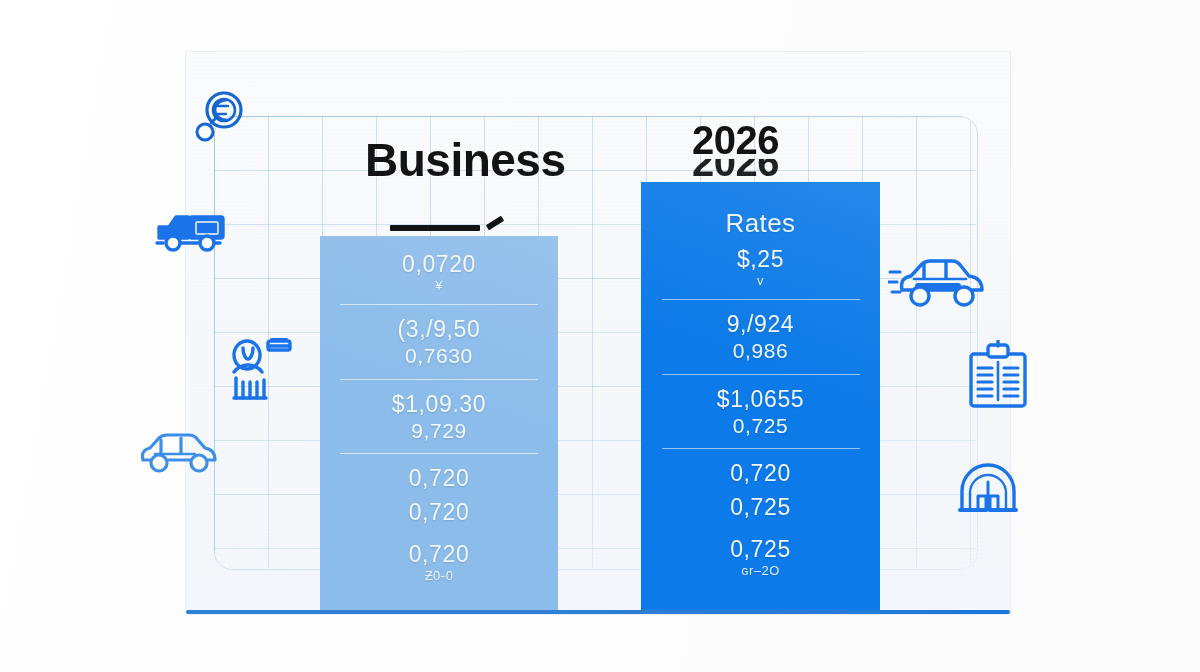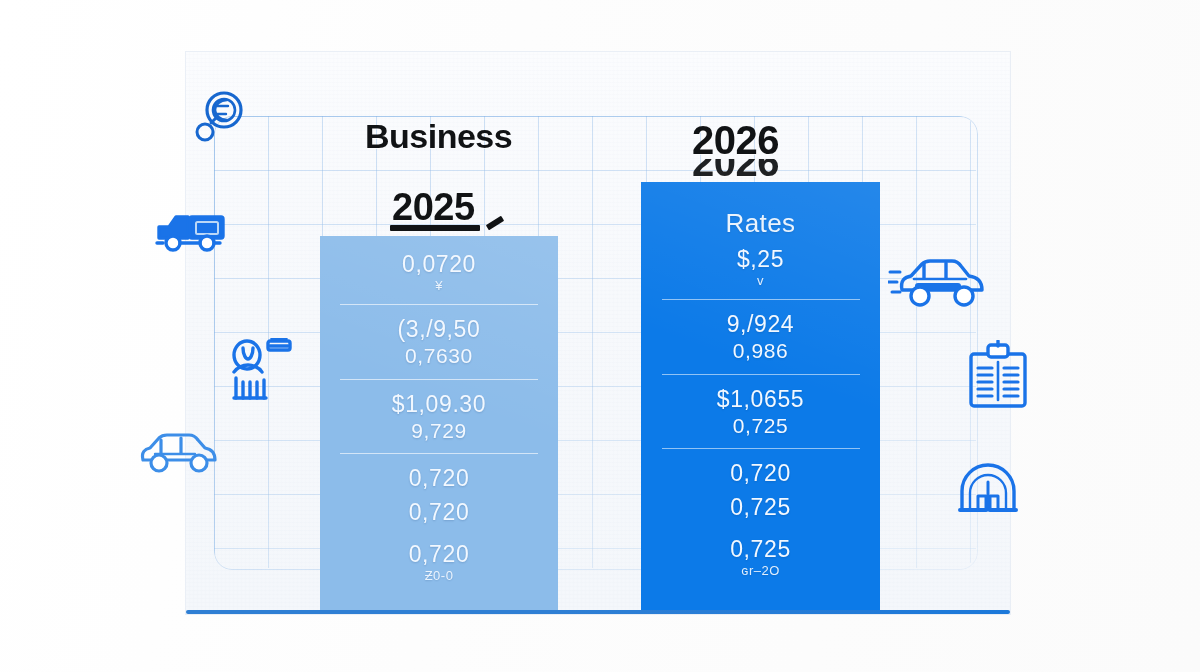--- a/index.html
+++ b/index.html
@@ -44,21 +44,21 @@
     position:absolute;left:214px;top:116px;width:762px;height:452px;
     border:1.5px solid rgba(110,165,225,.40);
     border-radius:18px;
     -webkit-mask-image:linear-gradient(160deg,rgba(0,0,0,1) 0%,rgba(0,0,0,.7) 60%,rgba(0,0,0,.25) 100%);
             mask-image:linear-gradient(160deg,rgba(0,0,0,1) 0%,rgba(0,0,0,.7) 60%,rgba(0,0,0,.25) 100%);
   }
 
   
   .hd{position:absolute;color:#111315;font-weight:700;letter-spacing:-.5px;
       text-shadow:0 1px 0 rgba(255,255,255,.7);}
-  #hd-business{left:365px;top:117px;font-size:34px;}
+  #hd-business{left:365px;top:133px;font-size:46px;}
   #hd-2025{left:392px;top:186px;font-size:38px;}
   #hd-2025-rule{position:absolute;left:390px;top:225px;width:90px;height:6px;
       background:#111315;border-radius:1px;}
   #hd-2025-rule:after{content:"";position:absolute;left:96px;top:-5px;width:18px;height:6px;
       background:#111315;transform:rotate(-32deg);border-radius:1px;}
   #hd-2026{left:692px;top:118px;font-size:40px;}
   #hd-2026-ghost{left:692px;top:140px;font-size:40px;color:#0d0f11;opacity:.92;
       clip-path:inset(42% 0 0 0);}
 
   
@@ -101,21 +101,20 @@
 </head>
 <body>
 
 <div id="stage">
 
   <div class="panel"></div>
   <div class="grid"></div>
   <div class="grid-border"></div>
 
   <div class="hd" id="hd-business">Business</div>
-  <div class="hd" id="hd-2025">2025</div>
   <div id="hd-2025-rule"></div>
   <div class="hd" id="hd-2026">2026</div>
   <div class="hd" id="hd-2026-ghost">2026</div>
 
   <div class="bar" id="bar-2025">
     <div class="bar-rows">
       <div class="gap-m"></div>
       <div class="grp">
         <div class="bar-rowtext big">0,0720</div>
         <div class="bar-rowtext bar-sub">¥</div>

